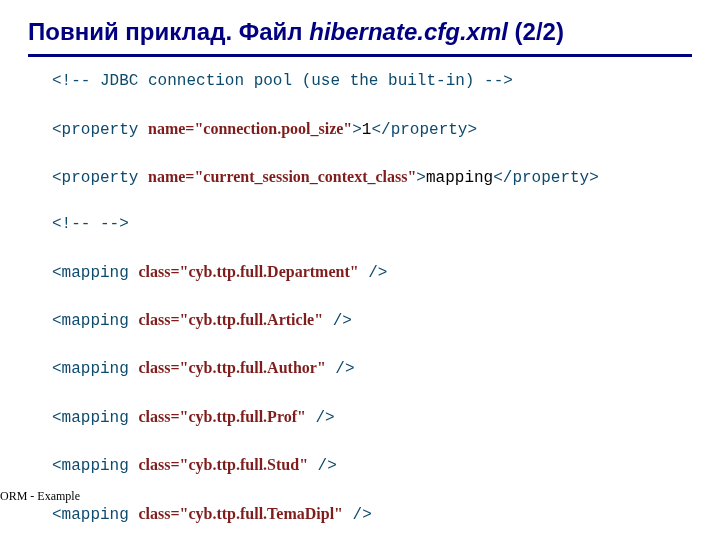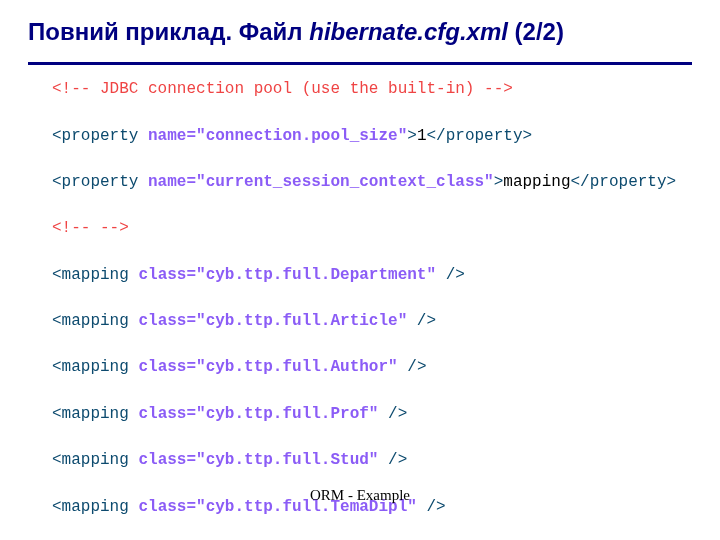--- a/index.html
+++ b/index.html
@@ -16,53 +16,53 @@
     width: 720px;
     height: 540px;
     padding: 18px 28px 0 28px;
     box-sizing: border-box;
     position: relative;
   }
   .title {
     font-size: 24px;
     font-weight: bold;
     color: #000080;
-    margin-bottom: 16px;
+    margin-bottom: 8px;
     white-space: nowrap;
   }
   .title .italic {
     font-style: italic;
   }
   .rule {
     border: none;
     border-top: 3px solid #000080;
     margin: 0 0 4px 0;
   }
   .code-block {
     font-family: Consolas, "Courier New", monospace;
     font-size: 16px;
     line-height: 1.45;
     white-space: pre;
     color: #000;
     margin-top: -14px;
   }
   .ind1 { padding-left: 24px; display: block; }
-  .green { color: #ef4444; }
+  .green { color: #0c4a6e; }
   .teal  { color: #0c4a6e; }
-  .purple{ color: #8b5cf6; }
+  .purple{ color: #7f1d1d; font-family: Liberation Serif, serif; }
   .black { color: #000; }
   .bold  { font-weight: bold; }
   .footer {
     position: absolute;
     bottom: 36px;
     left: 0;
     width: 720px;
-    text-align: center;
+    text-align: left;
     font-family: "Times New Roman", serif;
-    font-size: 15px;
+    font-size: 12px;
     color: #000;
   }
 </style>
 </head>
 <body>
 
 <div class="slide">
 
   <div class="title">
     <span>Повний приклад. Файл </span><span class="italic">hibernate.cfg.xml</span><span> (2/2)</span>

